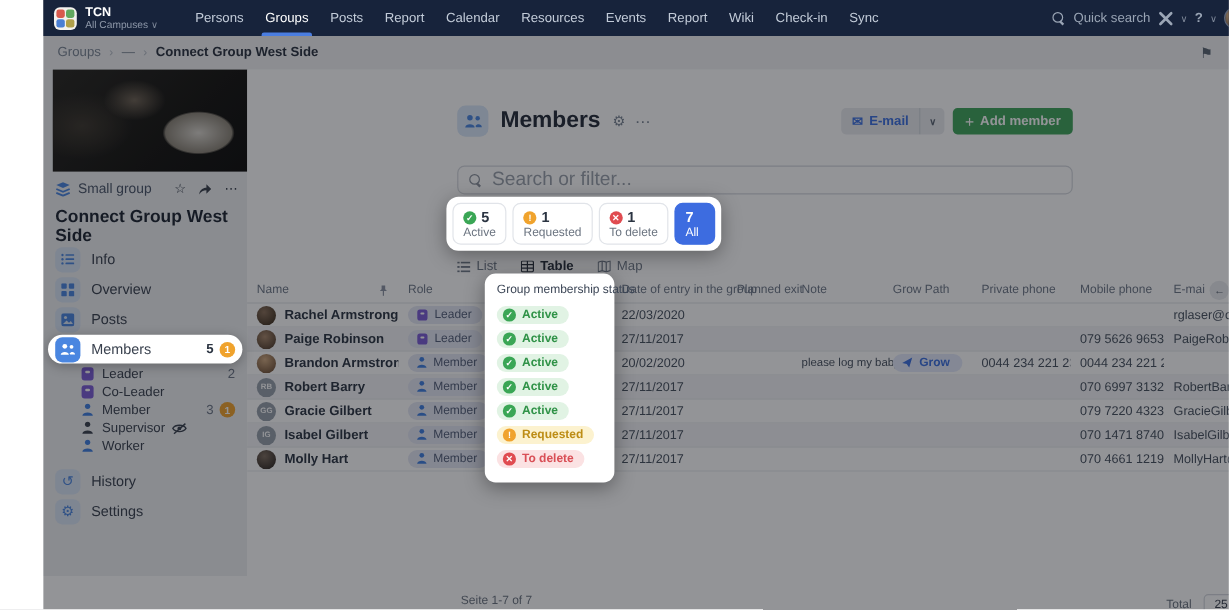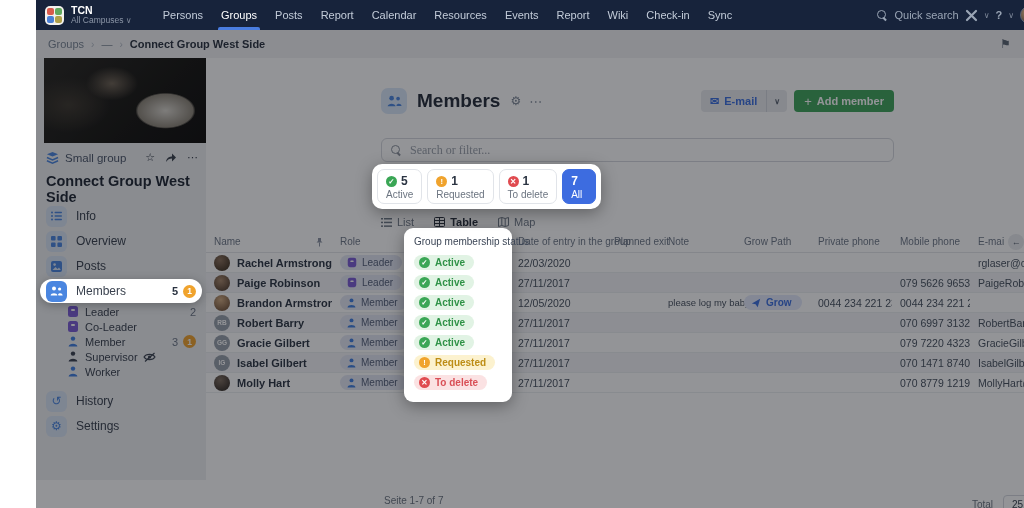--- a/index.html
+++ b/index.html
@@ -86,22 +86,22 @@
   .btn-mail { display:flex; align-items:stretch; background:#e9ebef; border-radius:4px; overflow:hidden;
     font-size:11px; font-weight:bold; color:#3b6fe0; cursor:pointer; height:22px; }
   .btn-mail .lab { display:flex; align-items:center; gap:5px; padding:0 9px; }
   .btn-mail .dd { display:flex; align-items:center; padding:0 7px; border-left:1px solid #d2d6dc; color:#5a6472; font-size:8px; }
   .btn-add { height:22px; background:#3fa45a; color:#fff; border-radius:4px; font-size:11px; font-weight:bold;
     display:flex; align-items:center; gap:5px; padding:0 10px; cursor:pointer; }
   .btn-add .pl { font-size:13px; font-weight:normal; }
 
   .search { position:absolute; left:175px; top:80px; width:513px; height:24px; border:1px solid #d5d8de;
     border-radius:6px; display:flex; align-items:center; padding:0 9px; color:#8a919c; background:#fff; }
-  .search input { border:0; outline:0; font-size:12px; margin-left:8px; width:440px; color:#39414e;
-    font-family:Liberation Serif, serif; background:transparent; }
+  .search input { border:0; outline:0; font-size:16px; margin-left:8px; width:440px; color:#39414e;
+    font-family:Liberation Sans, sans-serif; background:transparent; }
   .search input::placeholder { color:#9aa1ab; }
 
   .filters-spot { position:absolute; left:166px; top:106px; background:#fff; border-radius:10px;
     padding:5px; display:inline-flex; gap:5px; z-index:42; box-shadow:0 4px 16px rgba(0,0,0,.35); }
   .chip { border:1px solid #e1e4e9; border-radius:7px; background:#fff; padding:4px 8px 3px;
     cursor:pointer; min-width:34px; }
   .chip .r1 { display:flex; align-items:center; gap:4px; font-size:12px; font-weight:bold; color:#2b3442; }
   .chip .r2 { font-size:10px; color:#6b7480; margin-top:1px; }
   .chip.sel { background:#3d6ce0; border-color:#3d6ce0; }
   .chip.sel .r1, .chip.sel .r2 { color:#fff; }
@@ -503,21 +503,21 @@
               <svg class="pc-m" width="9" height="10" viewBox="0 0 10 11">
                 <circle cx="5" cy="2.6" r="2.2" fill="#3f7fe0"></circle>
                 <path d="M.6 10.4 C1 6.8 9 6.8 9.4 10.4 Z" fill="#3f7fe0"></path>
               </svg>
               <span>Member</span>
             </span></div>
         <div class="td-status"><span class="spill sa">
               <span class="dot dg">✓</span>
               <span>Active</span>
             </span></div>
-        <div>12/05/2020</div>
+        <div>20/02/2020</div>
         <div></div>
         <div class="td-note">please log my baby in</div>
         <div style="overflow:visible"><span class="gpill">
               <svg width="10" height="10" viewBox="0 0 12 12">
                 <path d="M1 6.5 L11 1 L8 11 L5.5 7.5 Z" fill="#3b6fe0"></path>
               </svg>
               <span>Grow</span>
             </span></div>
         <div>0044 234 221 23321</div>
         <div>0044 234 221 23322</div>
@@ -613,21 +613,21 @@
             </span></div>
         <div class="td-status"><span class="spill sd">
               <span class="dot dr">✕</span>
               <span>To delete</span>
             </span></div>
         <div>27/11/2017</div>
         <div></div>
         <div class="td-note"></div>
         <div></div>
         <div></div>
-        <div>070 8779 1219</div>
+        <div>070 4661 1219</div>
         <div>MollyHart@fleckens.hu</div>
       </div>
     </div>
 
     <div class="foot">
       <span class="rng">Seite 1-7 of 7</span>
       <span class="tot">
         <span>Total</span>
         <span class="psel">
             <span>25</span>

